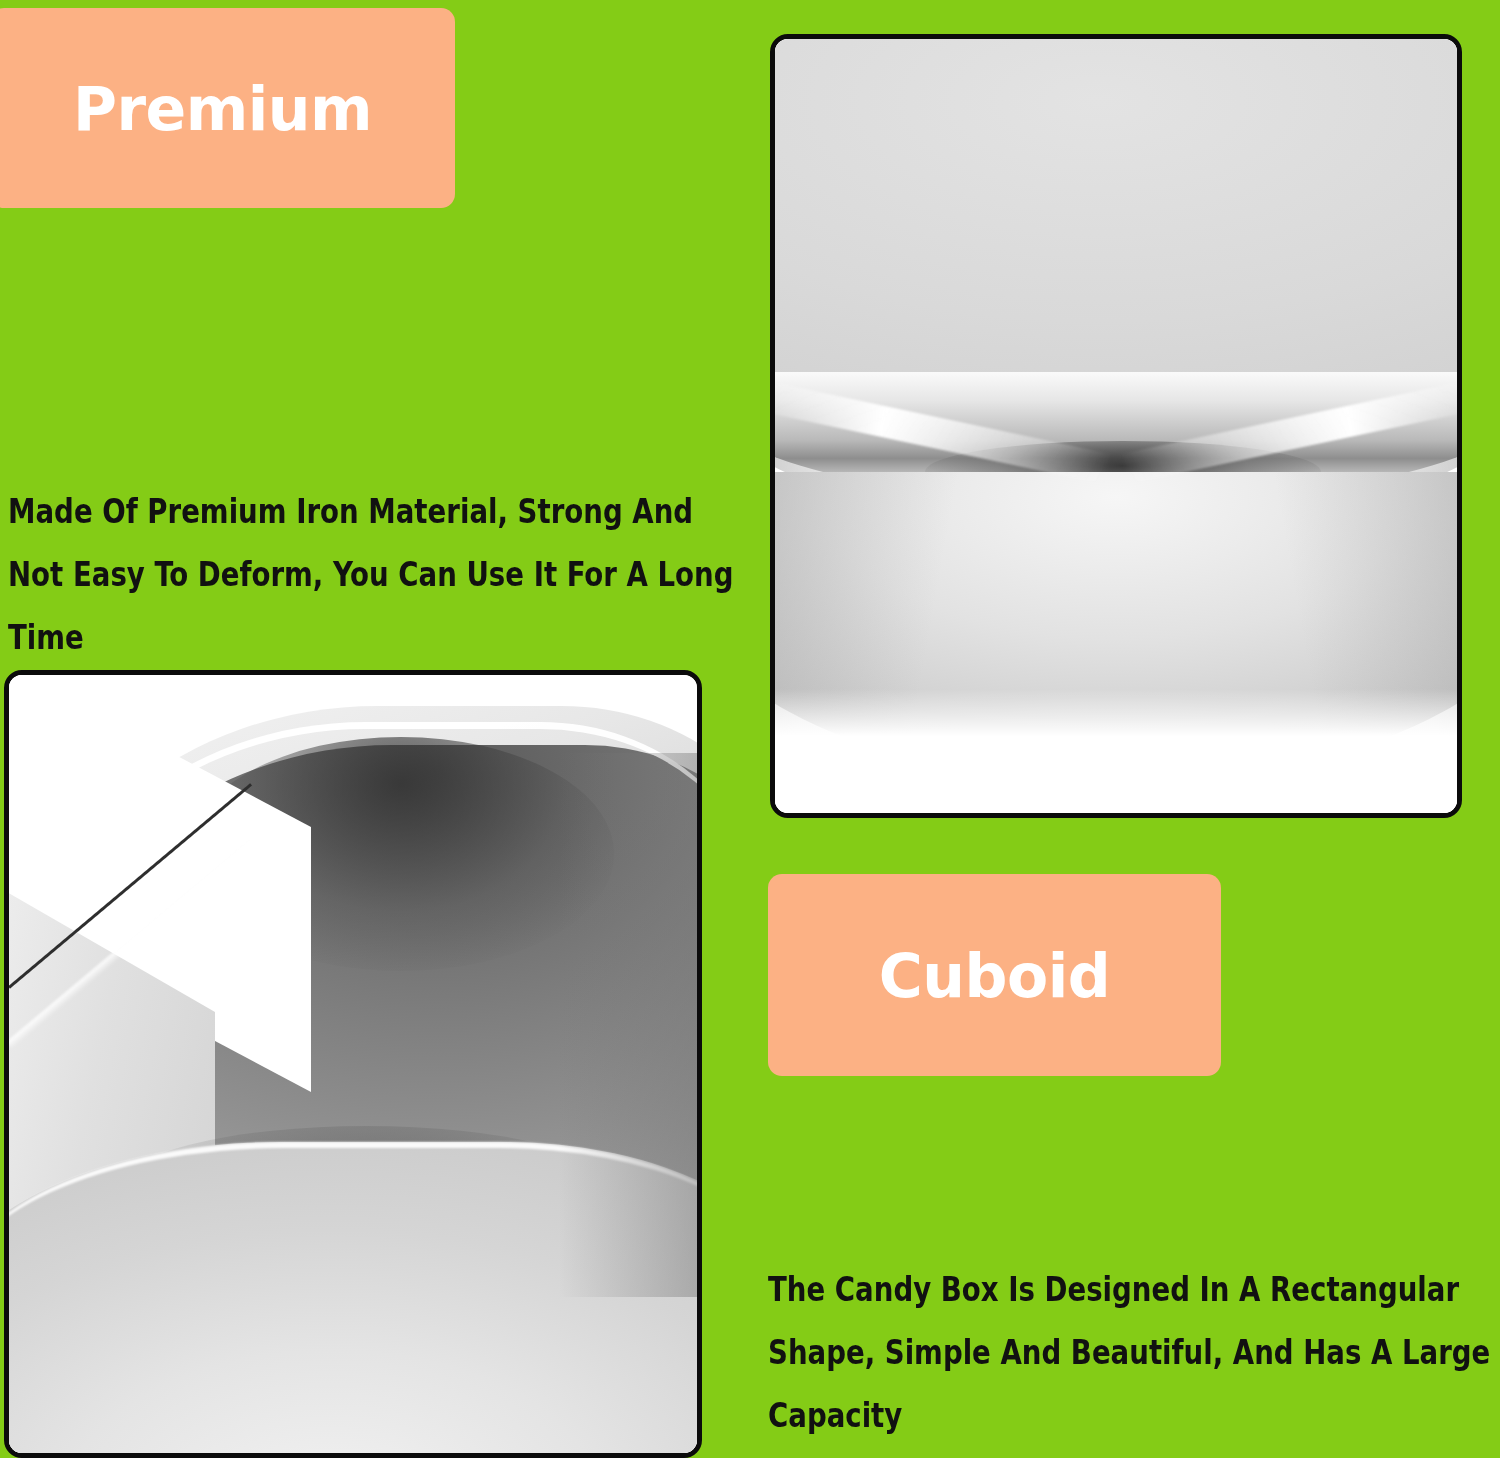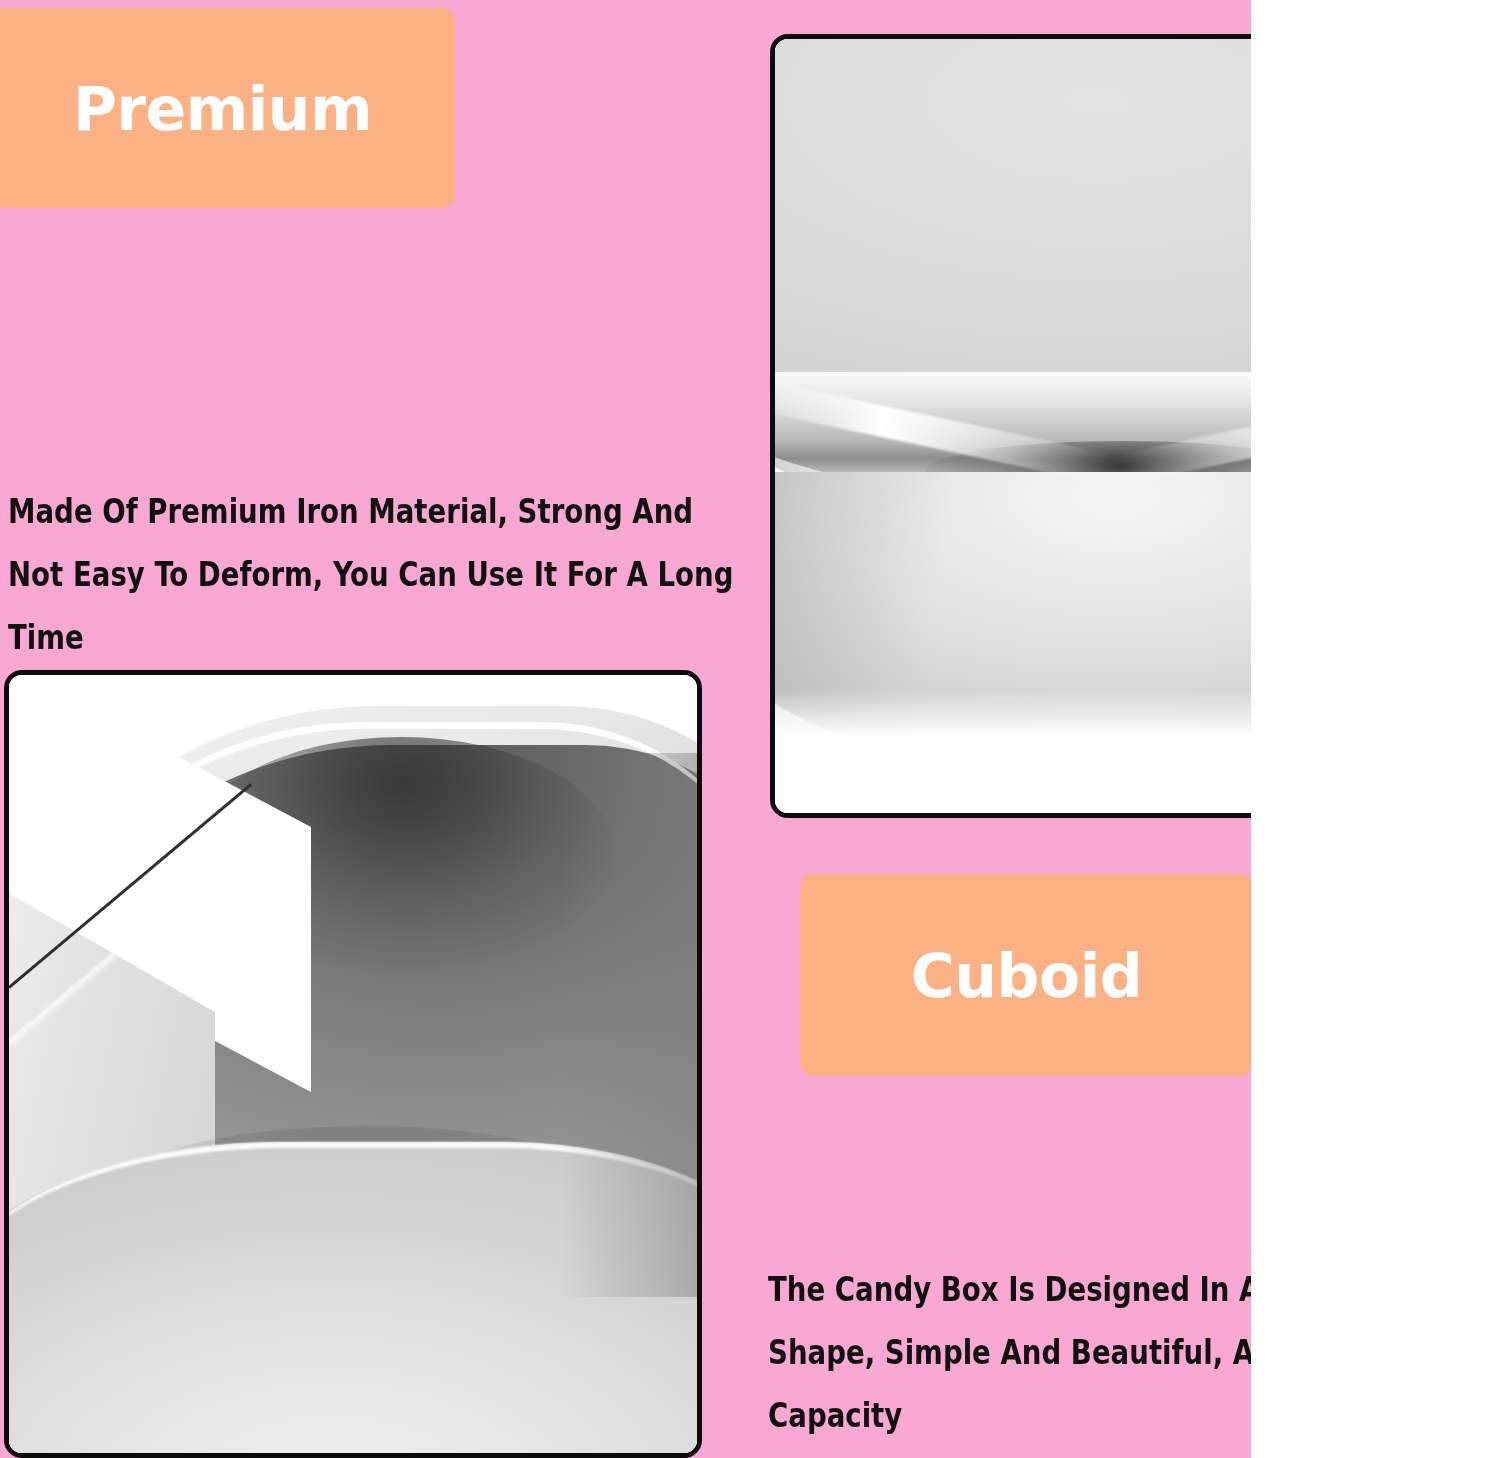--- a/index.html
+++ b/index.html
@@ -6,23 +6,23 @@
   html, body {
     margin: 0;
     padding: 0;
     background: #ffffff;
   }
   body {
     font-family: "Liberation Sans", "DejaVu Sans", sans-serif;
   }
   #canvas {
     position: relative;
-    width: 1251px;
+    width: 1500px;
     height: 1458px;
-    background: #f9a8d4;
+    background: #84cc16;
     overflow: hidden;
   }
 
   
   .badge {
     position: absolute;
     background: #FCB184;
     border-radius: 14px;
     display: flex;
     flex-direction: column;
@@ -42,21 +42,21 @@
   #badge-premium {
     left: -10px;
     top: 8px;
     width: 465px;
     height: 200px;
     padding-top: 4px;
   }
   #badge-premium .badge-line { font-size: 60px; }
 
   #badge-cuboid {
-    left: 800px;
+    left: 768px;
     top: 874px;
     width: 453px;
     height: 202px;
     padding-top: 4px;
   }
   #badge-cuboid .badge-line { font-size: 60px; }
 
   
   .body-text {
     position: absolute;

